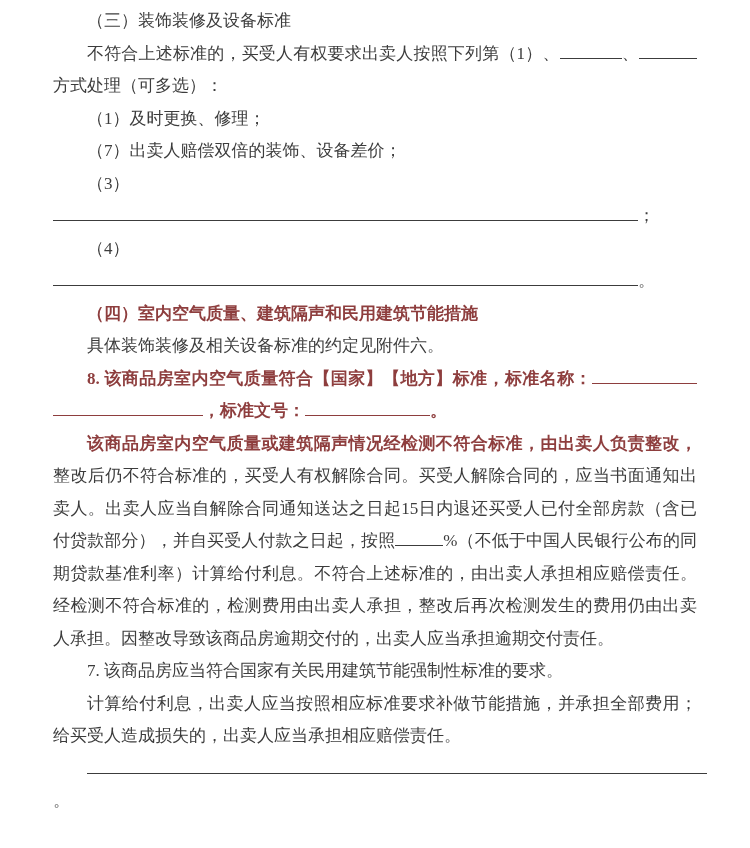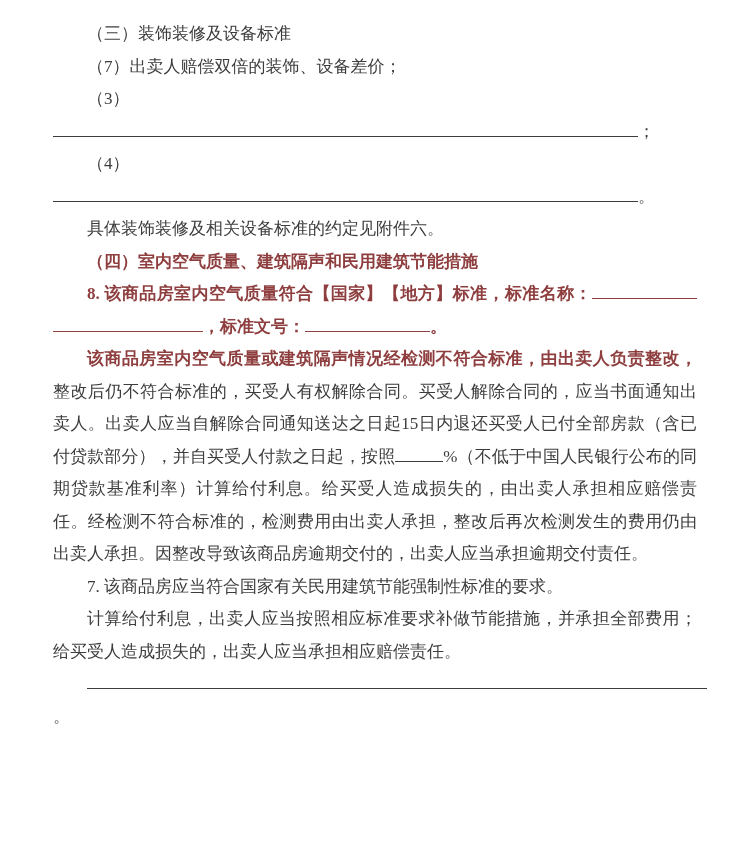--- a/index.html
+++ b/index.html
@@ -11,21 +11,21 @@
     position: relative;
     width: 714px;
     height: 848px;
     margin: 0 auto;
     background: var(--page-bg, #ffffff);
     overflow: hidden;
     font-family: "Liberation Serif", "DejaVu Serif", serif;
     font-size: 17px;
     line-height: 32.5px;
     box-sizing: border-box;
-    padding: 18px 35px 0 35px;
+    padding: 5px 35px 0 35px;
   }
   .para {
     margin: 0;
     padding: 0;
     word-break: break-all;
     overflow-wrap: break-word;
   }
   .para.indent { text-indent: 2em; }
   .para.just { text-align: justify; }
   .para.jl { text-align: justify; text-align-last: justify; }
@@ -37,25 +37,27 @@
     border-bottom: 1.5px solid currentColor;
     vertical-align: baseline;
   }
 </style>
 </head>
 <body>
 
 <div class="page">
   <div id="doc">
       <p class="para ink indent"><span>（三）装饰装修及设备标准</span></p>
+      <p class="para ink indent just"><span>不符合上述标准的，买受人有权要求出卖人按照下列第（1）、</span><span class="blank" style="width: 62px;"></span><span>、</span><span class="blank" style="width: 58px;"></span><span>方式处理（可多选）：</span></p>
+      <p class="para ink indent"><span>（1）及时更换、修理；</span></p>
       <p class="para ink indent"><span>（7）出卖人赔偿双倍的装饰、设备差价；</span></p>
       <p class="para ink indent"><span>（3）</span><span class="blank" style="width: 585px;"></span><span>；</span></p>
       <p class="para ink indent"><span>（4）</span><span class="blank" style="width: 585px;"></span><span>。</span></p>
+      <p class="para accent indent"><span>（四）室内空气质量、建筑隔声和民用建筑节能措施</span></p>
       <p class="para ink indent"><span>具体装饰装修及相关设备标准的约定见附件六。</span></p>
-      <p class="para accent indent"><span>（四）室内空气质量、建筑隔声和民用建筑节能措施</span></p>
       <p class="para accent indent just"><span>8. 该商品房室内空气质量符合【国家】【地方】标准，标准名称：</span><span class="blank" style="width: 105px;"></span><span class="blank" style="width: 150px;"></span><span>，标准文号：</span><span class="blank" style="width: 125px;"></span><span>。</span></p>
       <p class="para accent indent jl"><span>该商品房室内空气质量或建筑隔声情况经检测不符合标准，由出卖人负责整改，</span></p>
-      <p class="para ink just"><span>整改后仍不符合标准的，买受人有权解除合同。买受人解除合同的，应当书面通知出卖人。出卖人应当自解除合同通知送达之日起15日内退还买受人已付全部房款（含已付贷款部分），并自买受人付款之日起，按照</span><span class="blank" style="width: 48px;"></span><span>%（不低于中国人民银行公布的同期贷款基准利率）计算给付利息。给买受人造成损失的，由出卖人承担相应赔偿责任。经检测不符合标准的，检测费用由出卖人承担，整改后再次检测发生的费用仍由出卖人承担。因整改导致该商品房逾期交付的，出卖人应当承担逾期交付责任。</span></p>
+      <p class="para ink just"><span>整改后仍不符合标准的，买受人有权解除合同。买受人解除合同的，应当书面通知出卖人。出卖人应当自解除合同通知送达之日起15日内退还买受人已付全部房款（含已付贷款部分），并自买受人付款之日起，按照</span><span class="blank" style="width: 48px;"></span><span>%（不低于中国人民银行公布的同期贷款基准利率）计算给付利息。不符合上述标准的，由出卖人承担相应赔偿责任。经检测不符合标准的，检测费用由出卖人承担，整改后再次检测发生的费用仍由出卖人承担。因整改导致该商品房逾期交付的，出卖人应当承担逾期交付责任。</span></p>
       <p class="para ink indent"><span>7. 该商品房应当符合国家有关民用建筑节能强制性标准的要求。</span></p>
       <p class="para ink indent just"><span>计算给付利息，出卖人应当按照相应标准要求补做节能措施，并承担全部费用；给买受人造成损失的，出卖人应当承担相应赔偿责任。</span></p>
       <p class="para ink indent"><span class="blank" style="width: 620px;"></span><span>。</span></p>
     </div>
 </div>
 
 </body></html>

